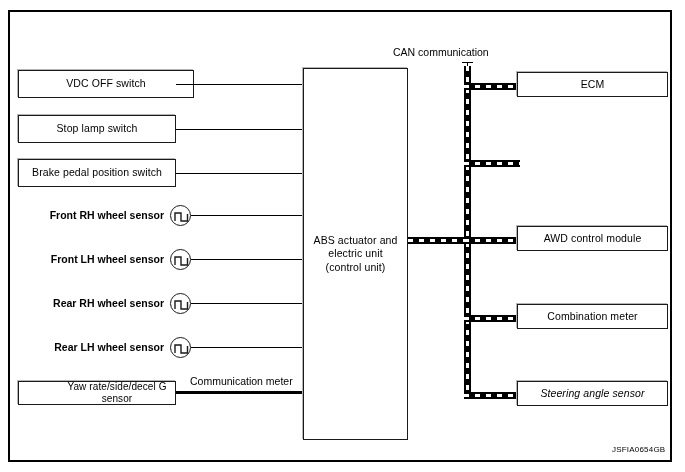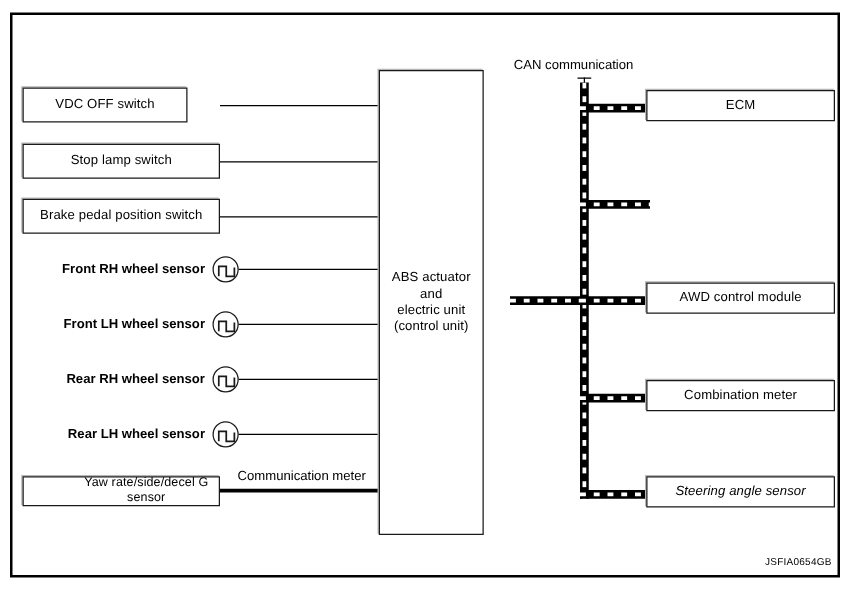--- a/index.html
+++ b/index.html
@@ -136,21 +136,21 @@
     background: #000000;
   }
 </style>
 </head>
 <body>
 
 <div id="canvas">
 
   <div class="frame"></div>
 
-  <div class="box" style="left:18px; top:70px; width:132px; height:28px;">
+  <div class="box" style="left:18px; top:70px; width:176px; height:28px;">
     <span>VDC OFF switch</span>
   </div>
   <div class="wire wire-h" style="left:176px; top:84px; width:128px;"></div>
 
   <div class="box" style="left:18px; top:115px; width:158px; height:28px;">
     <span>Stop lamp switch</span>
   </div>
   <div class="wire wire-h" style="left:176px; top:129px; width:128px;"></div>
 
   <div class="box" style="left:18px; top:159px; width:158px; height:28px;">
@@ -199,27 +199,27 @@
   <div class="wire wire-h" style="left:191px; top:347px; width:113px;"></div>
 
   <div class="box" style="left:18px; top:381px; width:158px; height:24px;padding-left:40px;">
     <span style="font-size:10px;">Yaw rate/side/decel G sensor</span>
   </div>
   <div class="comm-line" style="left:176px; top:391px; width:128px;"></div>
   <div class="label" style="left:190px; top:375px;">
     <span>Communication meter</span>
   </div>
 
-  <div class="box multiline" style="left:303px; top:56px; width:84px; height:372px;">
+  <div class="box multiline" style="left:303px; top:68px; width:105px; height:372px;">
     <span>ABS actuator and</span>
     <span>electric unit</span>
     <span>(control unit)</span>
   </div>
 
-  <div class="label" style="left:411px; top:46px;text-align:right;">
+  <div class="label" style="left:393px; top:46px;text-align:right;">
     <span>CAN communication</span>
   </div>
   <div class="can-tick" style="left:462px; top:62px;"></div>
   <div class="can-tick-stem" style="left:467px; top:62px;"></div>
 
   <div class="can-v" style="left:464px; top:66px; height:333px;"></div>
 
   <div class="can-h" style="left:408px; top:237px; width:60px;"></div>
 
   <div class="can-h" style="left:464px; top:83px; width:56px;"></div>

